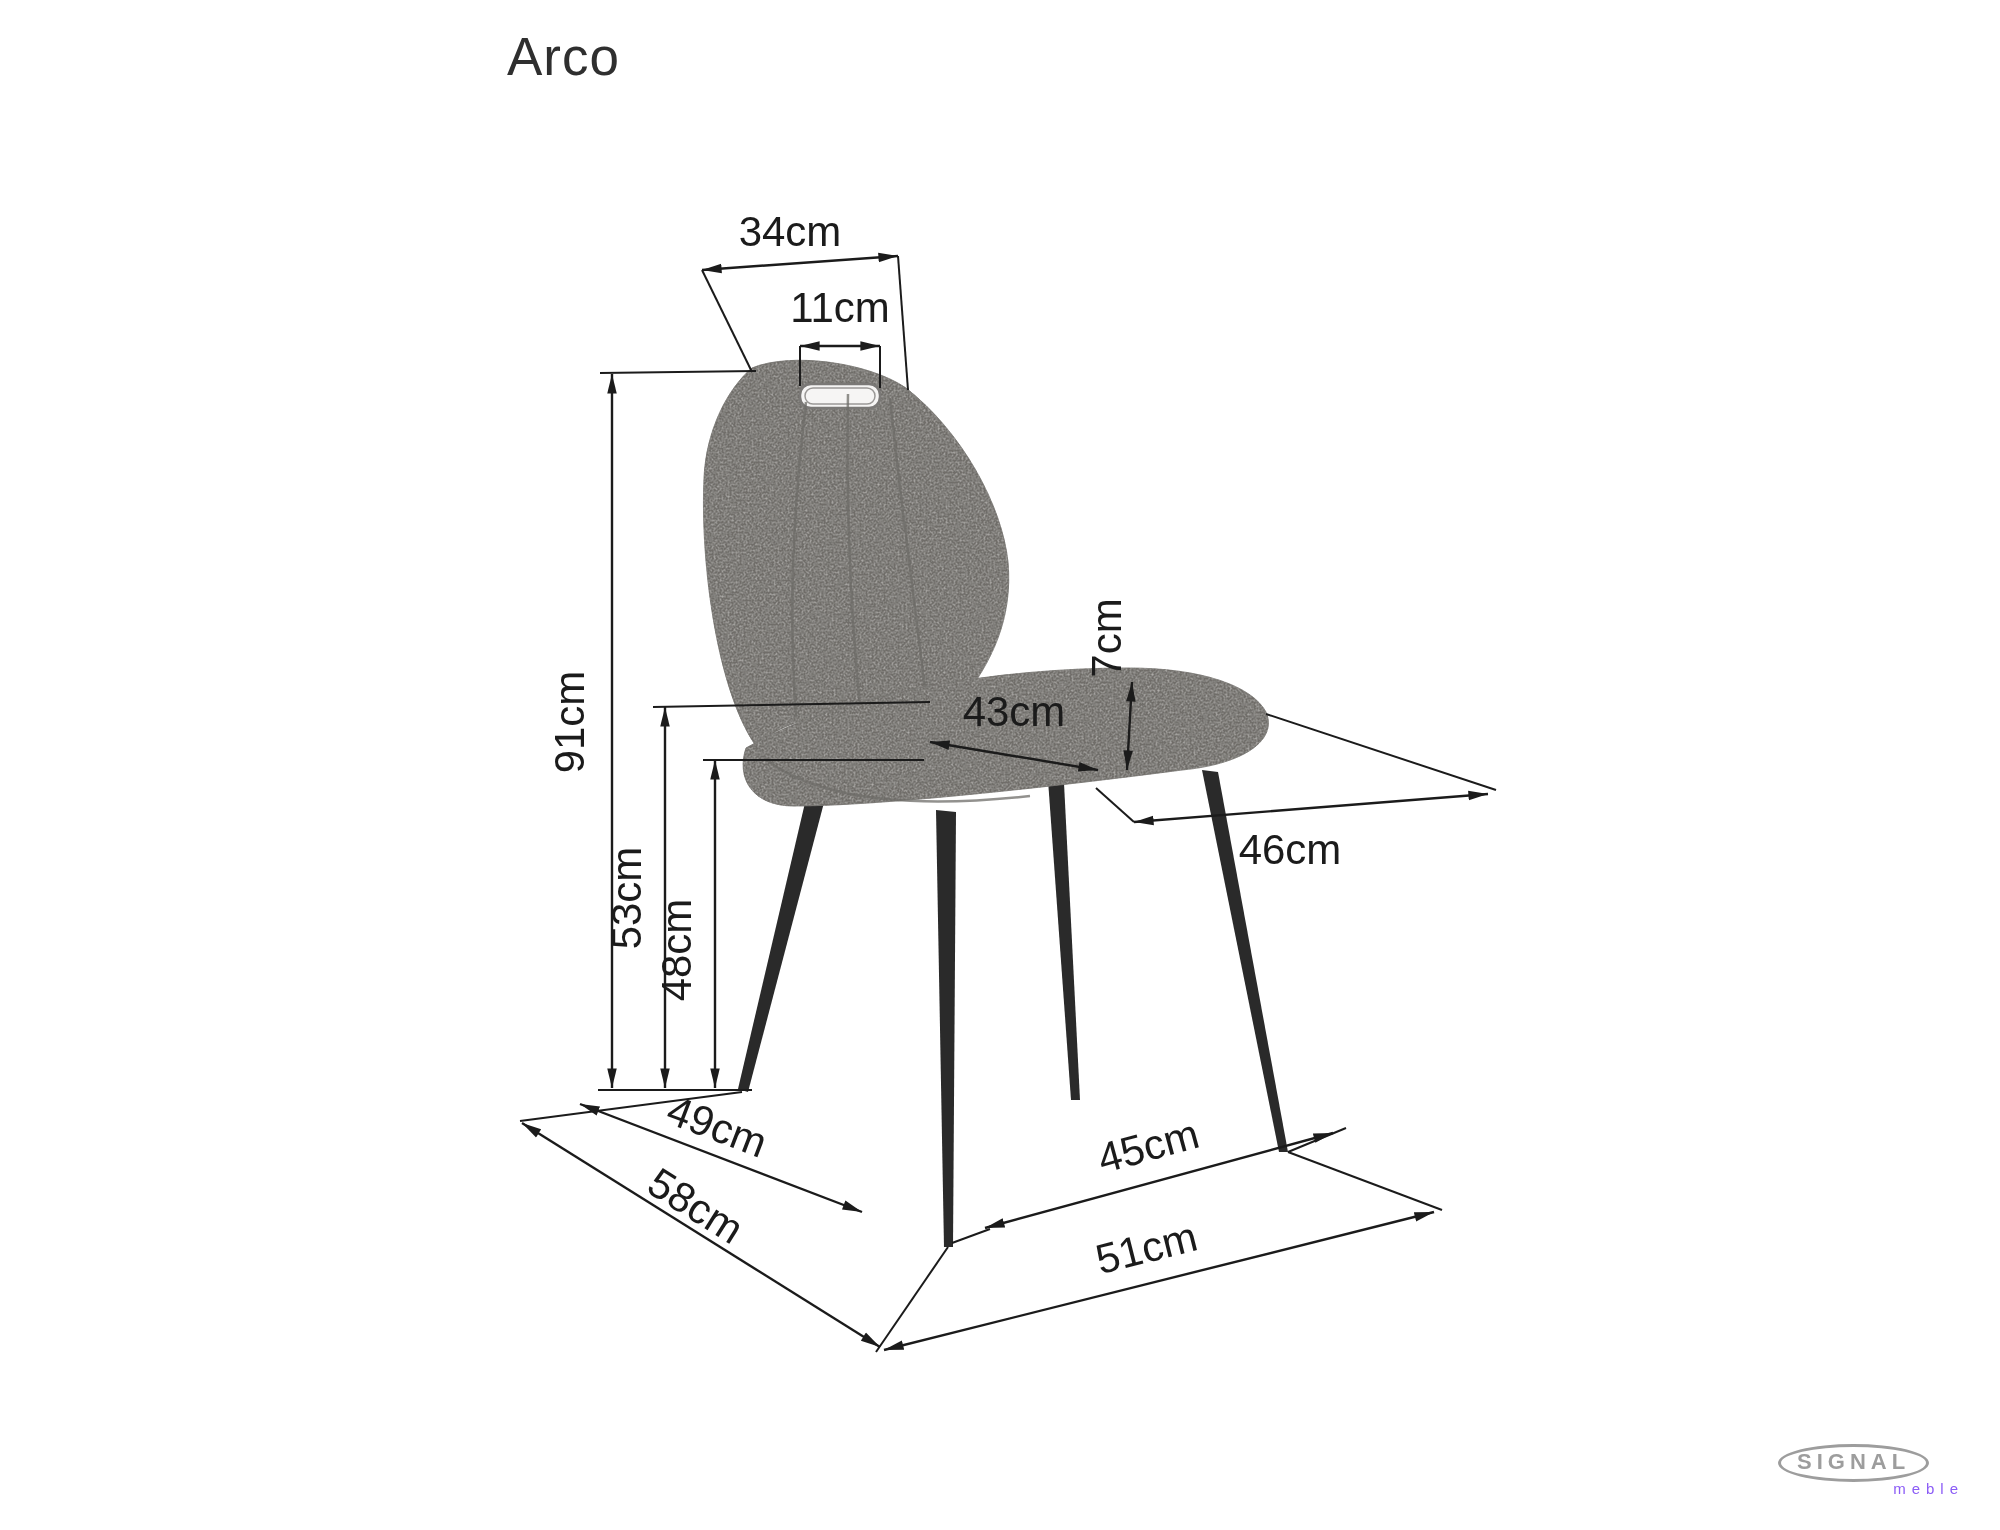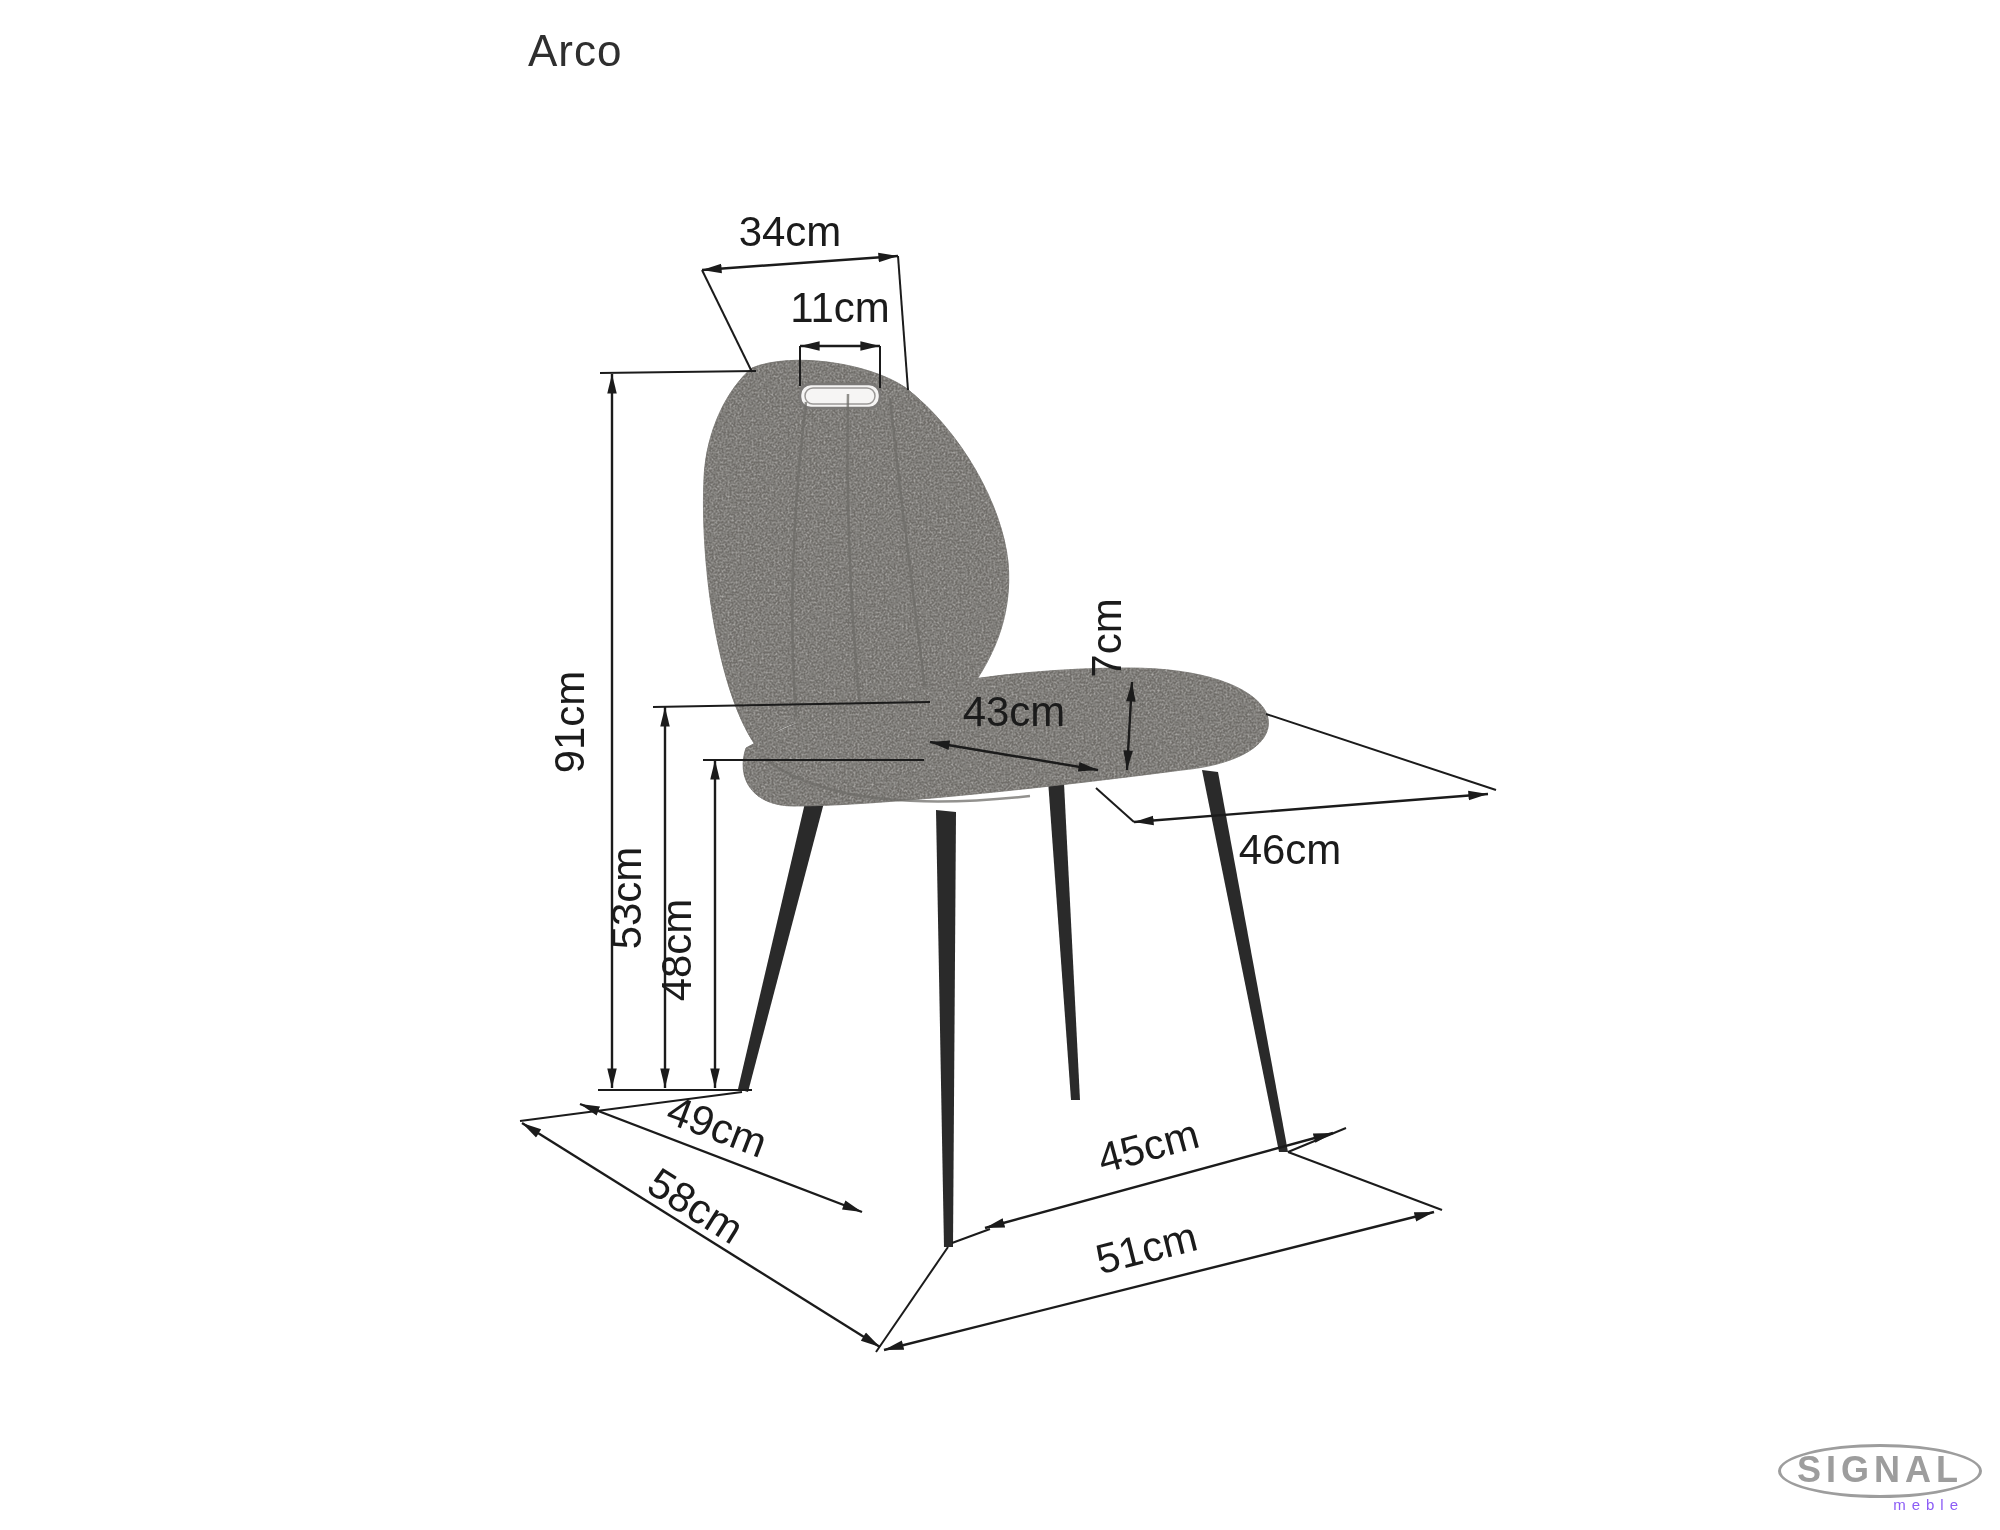--- a/index.html
+++ b/index.html
@@ -6,23 +6,23 @@
   #canvas {
     position: relative;
     width: 2000px;
     height: 1530px;
     background: var(--background, #ffffff);
     font-family: "Liberation Sans", sans-serif;
     overflow: hidden;
   }
   #product-title {
     position: absolute;
-    left: 528px;
+    left: 507px;
     top: 26px;
-    font-size: 44px;
+    font-size: 53px;
     font-weight: 400;
     color: #2f2f2f;
     letter-spacing: 1px;
   }
   svg#scene { position: absolute; left: 0; top: 0; }
 
   .dim  { stroke: var(--line, #1b1b1b); stroke-width: 2.4; fill: none; }
   .ext  { stroke: var(--line, #1b1b1b); stroke-width: 2;   fill: none; }
   .dim-label {
     fill: var(--line, #1b1b1b);
@@ -43,21 +43,21 @@
     top: 1444px;
     width: 200px;
   }
   .logo-oval {
     display: inline-block;
     border: 3px solid var(--logo, #a6a6a6);
     border-radius: 50%;
     padding: 2px 16px 4px 16px;
   }
   .logo-oval span {
-    font-size: 36px;
+    font-size: 22px;
     font-weight: bold;
     letter-spacing: 5px;
     color: var(--logo, #9d9d9d);
   }
   .logo-sub {
     text-align: right;
     padding-right: 14px;
     margin-top: -2px;
     font-size: 15px;
     letter-spacing: 6px;

